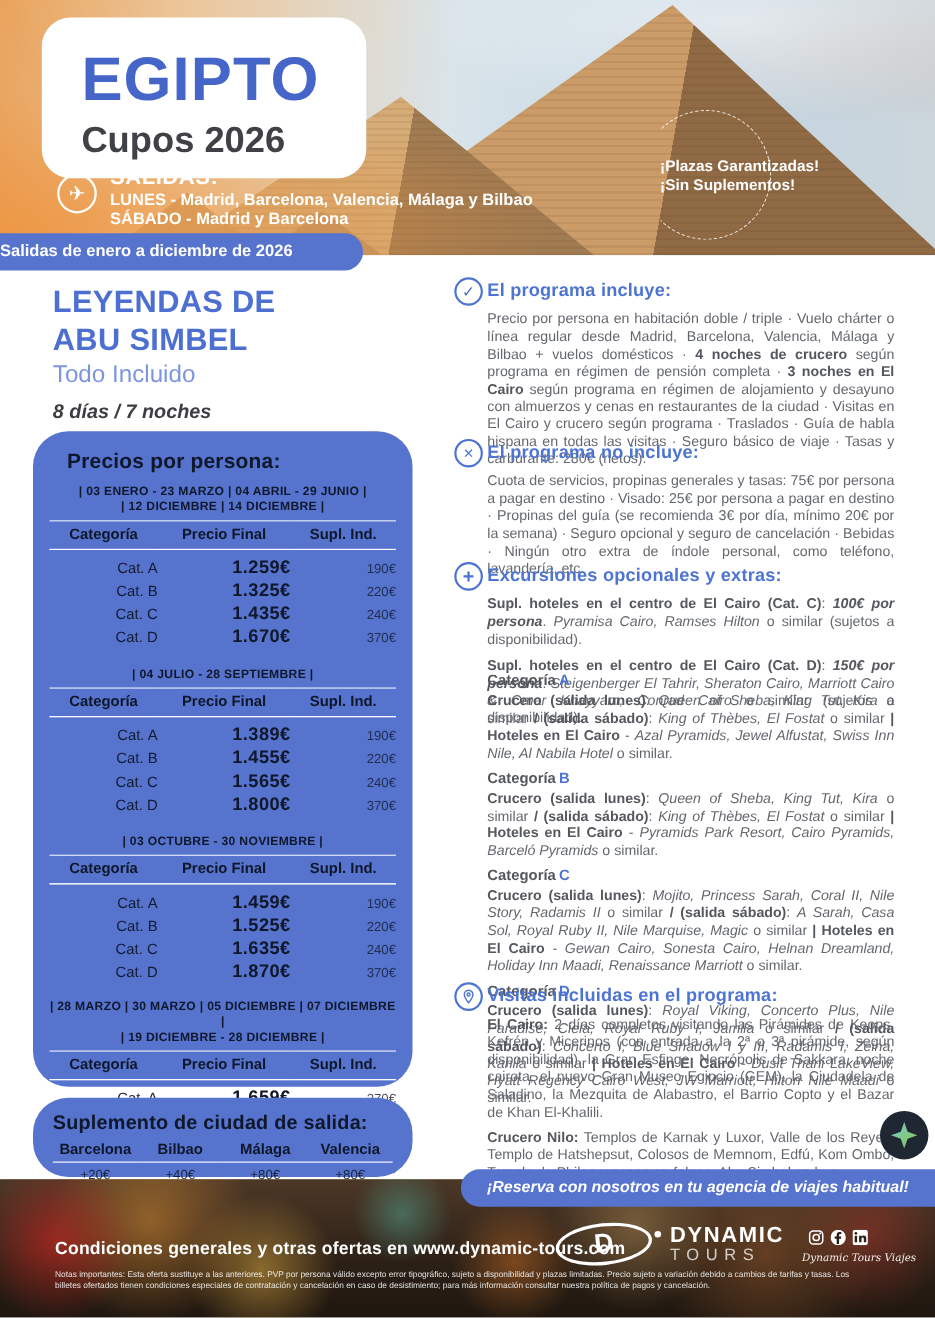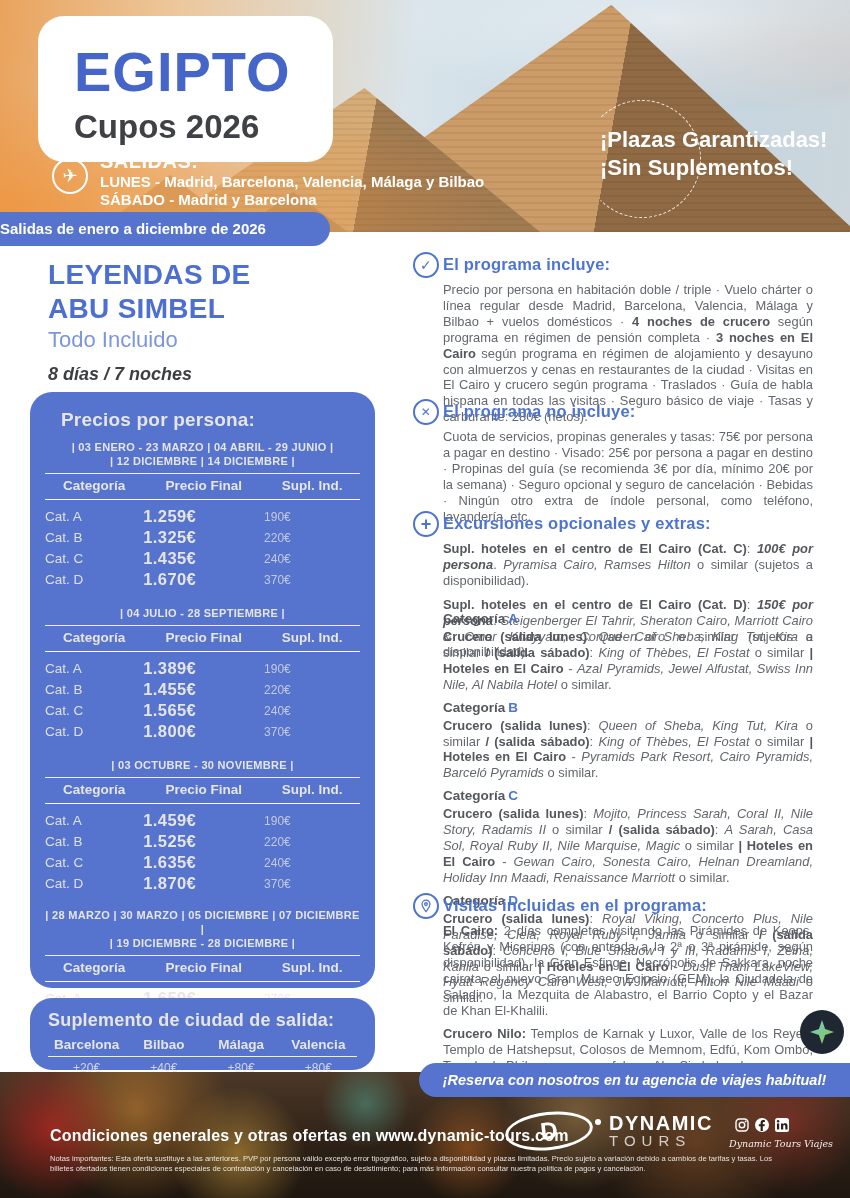--- a/index.html
+++ b/index.html
@@ -27,22 +27,22 @@
   .pyr-s2 { left:238px; top:192px; width:110px; height:40px;
     clip-path:polygon(50% 0,0 100%,100% 100%); background:#bd9263; }
   .hero::after { content:""; position:absolute; inset:0;
     background:radial-gradient(ellipse at 0% 90%, rgba(238,148,62,.8), transparent 42%); }
 
   .title-card { position:absolute; left:38px; top:16px; width:295px; height:146px;
     background:#fff; border-radius:26px; padding:28px 0 0 36px; z-index:3; }
   .title-card .main { font-size:56px; font-weight:800; letter-spacing:1px; color:#4565c8; line-height:1.0; }
   .title-card .sub  { font-size:33px; font-weight:700; color:#3f4146; margin-top:8px; }
 
-  .badge { position:absolute; left:600px; top:126px; z-index:3; color:#fff;
-    font-size:22px; font-weight:700; line-height:1.25; text-align:left; }
+  .badge { position:absolute; left:600px; top:142px; z-index:3; color:#fff;
+    font-size:14px; font-weight:700; line-height:1.25; text-align:left; }
   .badge-ring { position:absolute; left:583px; top:100px; width:118px; height:118px;
     border:1.6px dashed rgba(255,255,255,.85); border-radius:50%;
     border-left-color:transparent; z-index:2; }
 
   .salidas { position:absolute; left:52px; top:150px; z-index:3; color:#fff; display:flex; }
   .salidas-icon { width:36px; height:36px; border:2.5px solid #fff; border-radius:50%;
     display:flex; align-items:center; justify-content:center; font-size:18px; margin-top:8px; flex:none; }
   .salidas-text { margin-left:12px; }
   .salidas-text .h { font-size:20px; font-weight:800; letter-spacing:.5px; }
   .salidas-text .l { font-size:15px; font-weight:800; line-height:18px; }
@@ -51,29 +51,29 @@
     background:#5673cd; border-radius:0 17px 17px 0; color:#fff;
     font-size:15px; font-weight:700; line-height:34px; }
 
   
   .prog-title { position:absolute; left:48px; top:258px; font-size:28px; font-weight:800;
     color:#4d6fd1; line-height:1.22; letter-spacing:.3px; }
   .prog-sub { position:absolute; left:48px; top:327px; font-size:22px; color:#7b96de; font-weight:500; }
   .prog-dur { position:absolute; left:48px; top:364px; font-size:18px; font-weight:700;
     font-style:italic; color:#3c3e42; }
 
-  .panel { position:absolute; background:#5673cd; border-radius:22px; color:#e5e5e5; }
+  .panel { position:absolute; background:#5673cd; border-radius:32px; color:#0f172a; }
   .panel-prices { left:30px; top:392px; width:345px; height:596px; padding:17px 15px 10px; }
   .panel-prices .heading { font-size:19px; font-weight:800; padding-left:16px; letter-spacing:.2px; }
   .dates { text-align:center; font-size:11px; font-weight:800; letter-spacing:.3px;
     line-height:14px; margin:9px 0 5px; }
   table.prices { width:100%; border-collapse:collapse; }
   table.prices th { font-size:13.5px; font-weight:600; padding:4px 0 6px;
     border-top:1.2px solid rgba(255,255,255,.9); border-bottom:1.2px solid rgba(255,255,255,.9); }
-  table.prices td { text-align:left; padding:1px 0;margin-top:24px; }
+  table.prices td { text-align:right; padding:1px 0;margin-top:24px; }
   table.prices tbody tr:first-child td { padding-top:7px; }
   td.cat   { font-size:13.5px; opacity:.95; }
   td.price { font-size:16.5px; font-weight:800; letter-spacing:.4px; }
   td.sup   { font-size:12px; opacity:.75; }
 
   .panel-sup { left:30px; top:998px; width:345px; height:72px; padding:12px 18px 0; z-index:5; }
   .panel-sup .heading { font-size:18px; font-weight:800; letter-spacing:.2px; }
   .sup-grid { display:grid; grid-template-columns:1fr 1fr 1fr 1fr; text-align:center; margin-top:6px; }
   .sup-grid .city { font-size:13.5px; font-weight:700; padding-bottom:4px;
     border-bottom:1.1px solid rgba(255,255,255,.9); }

